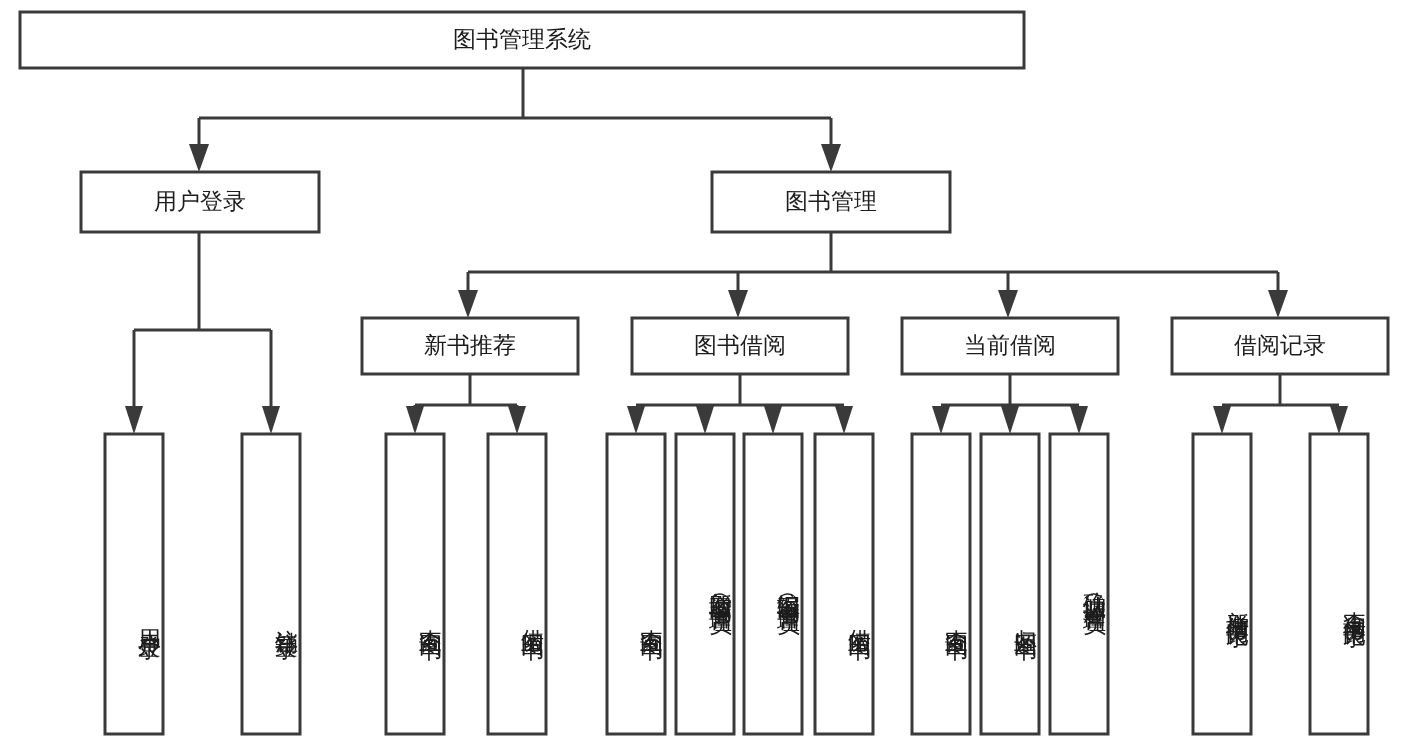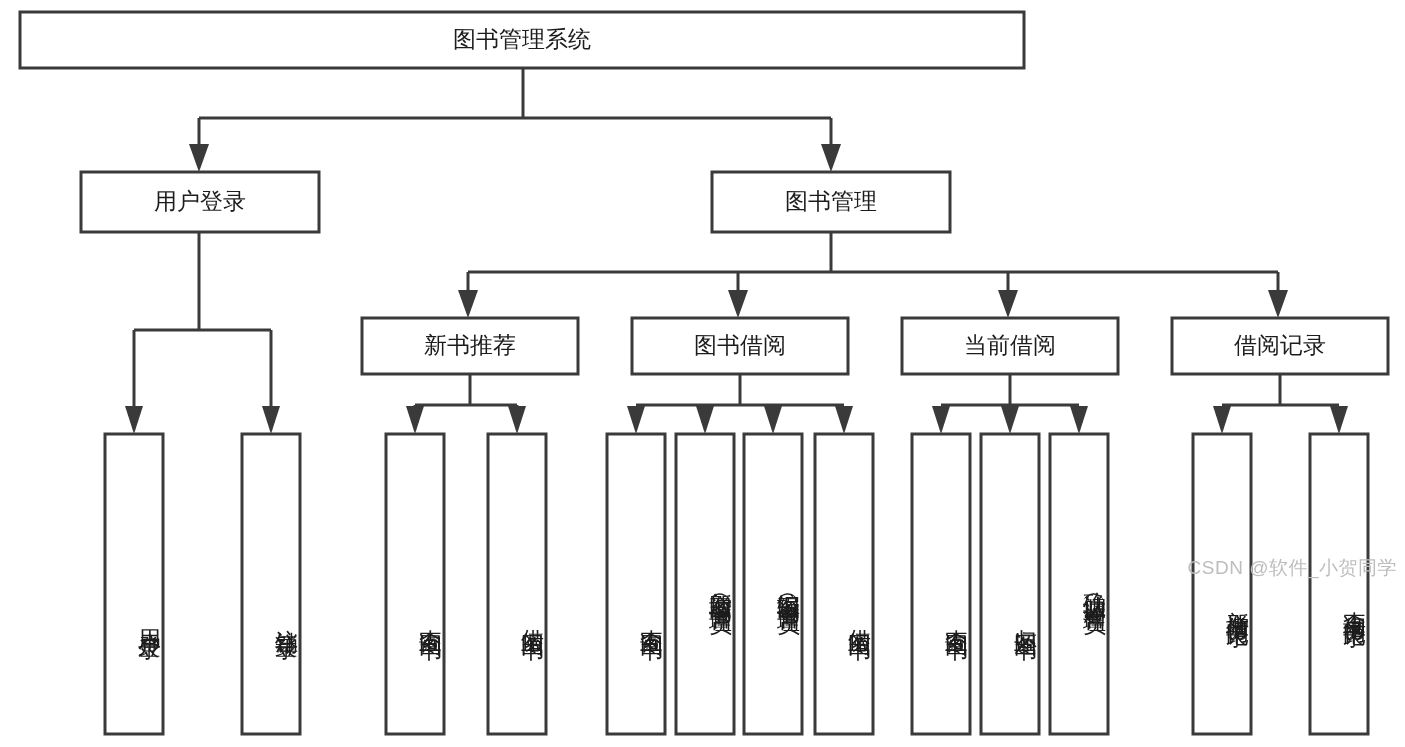--- a/index.html
+++ b/index.html
@@ -190,14 +190,13 @@
   <div class="leaf-label" style="left:744px; top:442px; width:58px; height:290px;">编辑图书（管理员）</div>
   <div class="leaf-label" style="left:815px; top:500px; width:58px; height:234px;">借阅图书</div>
 
   <div class="leaf-label" style="left:912px; top:500px; width:58px; height:234px;">查询图书</div>
   <div class="leaf-label" style="left:981px; top:500px; width:58px; height:234px;">归还图书</div>
   <div class="leaf-label" style="left:1050px; top:442px; width:58px; height:290px;">确认归还（管理员）</div>
 
   <div class="leaf-label" style="left:1193px; top:470px; width:58px; height:264px;">新增借阅记录</div>
   <div class="leaf-label" style="left:1310px; top:470px; width:58px; height:264px;">查询借阅记录</div>
 
-  <div class="watermark">CSDN @软件_小贺同学</div>
 </div>
 
 </body></html>

